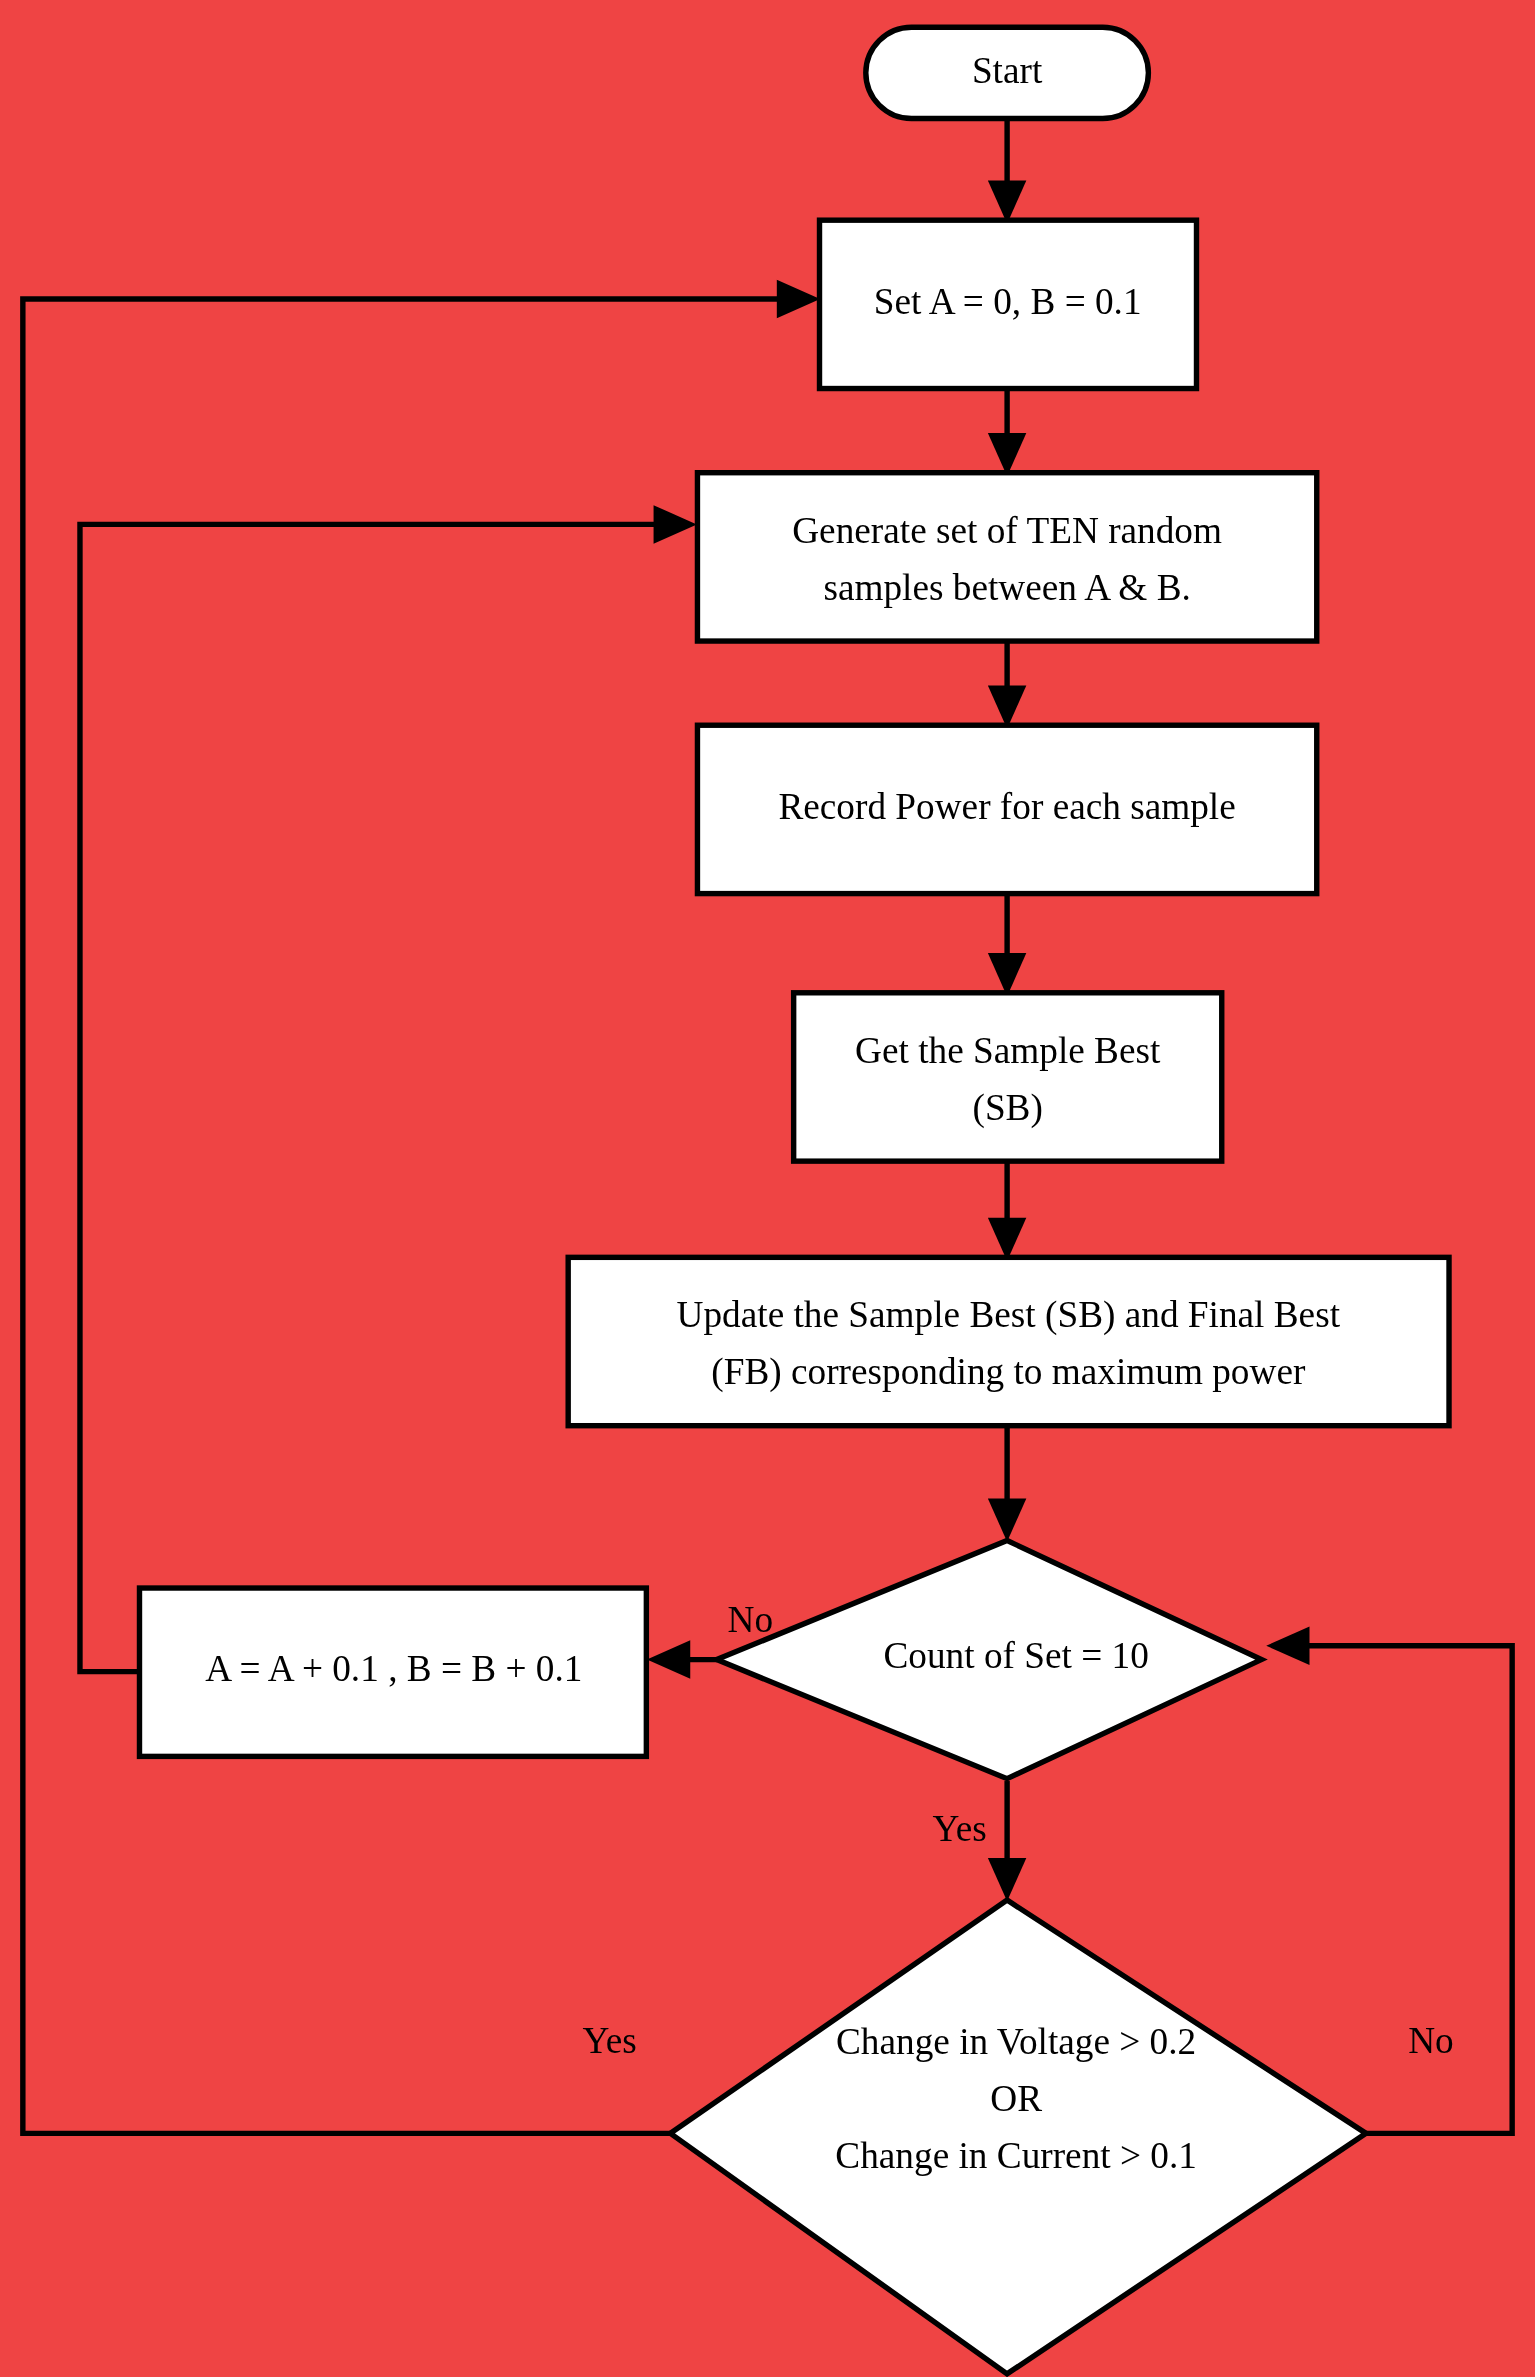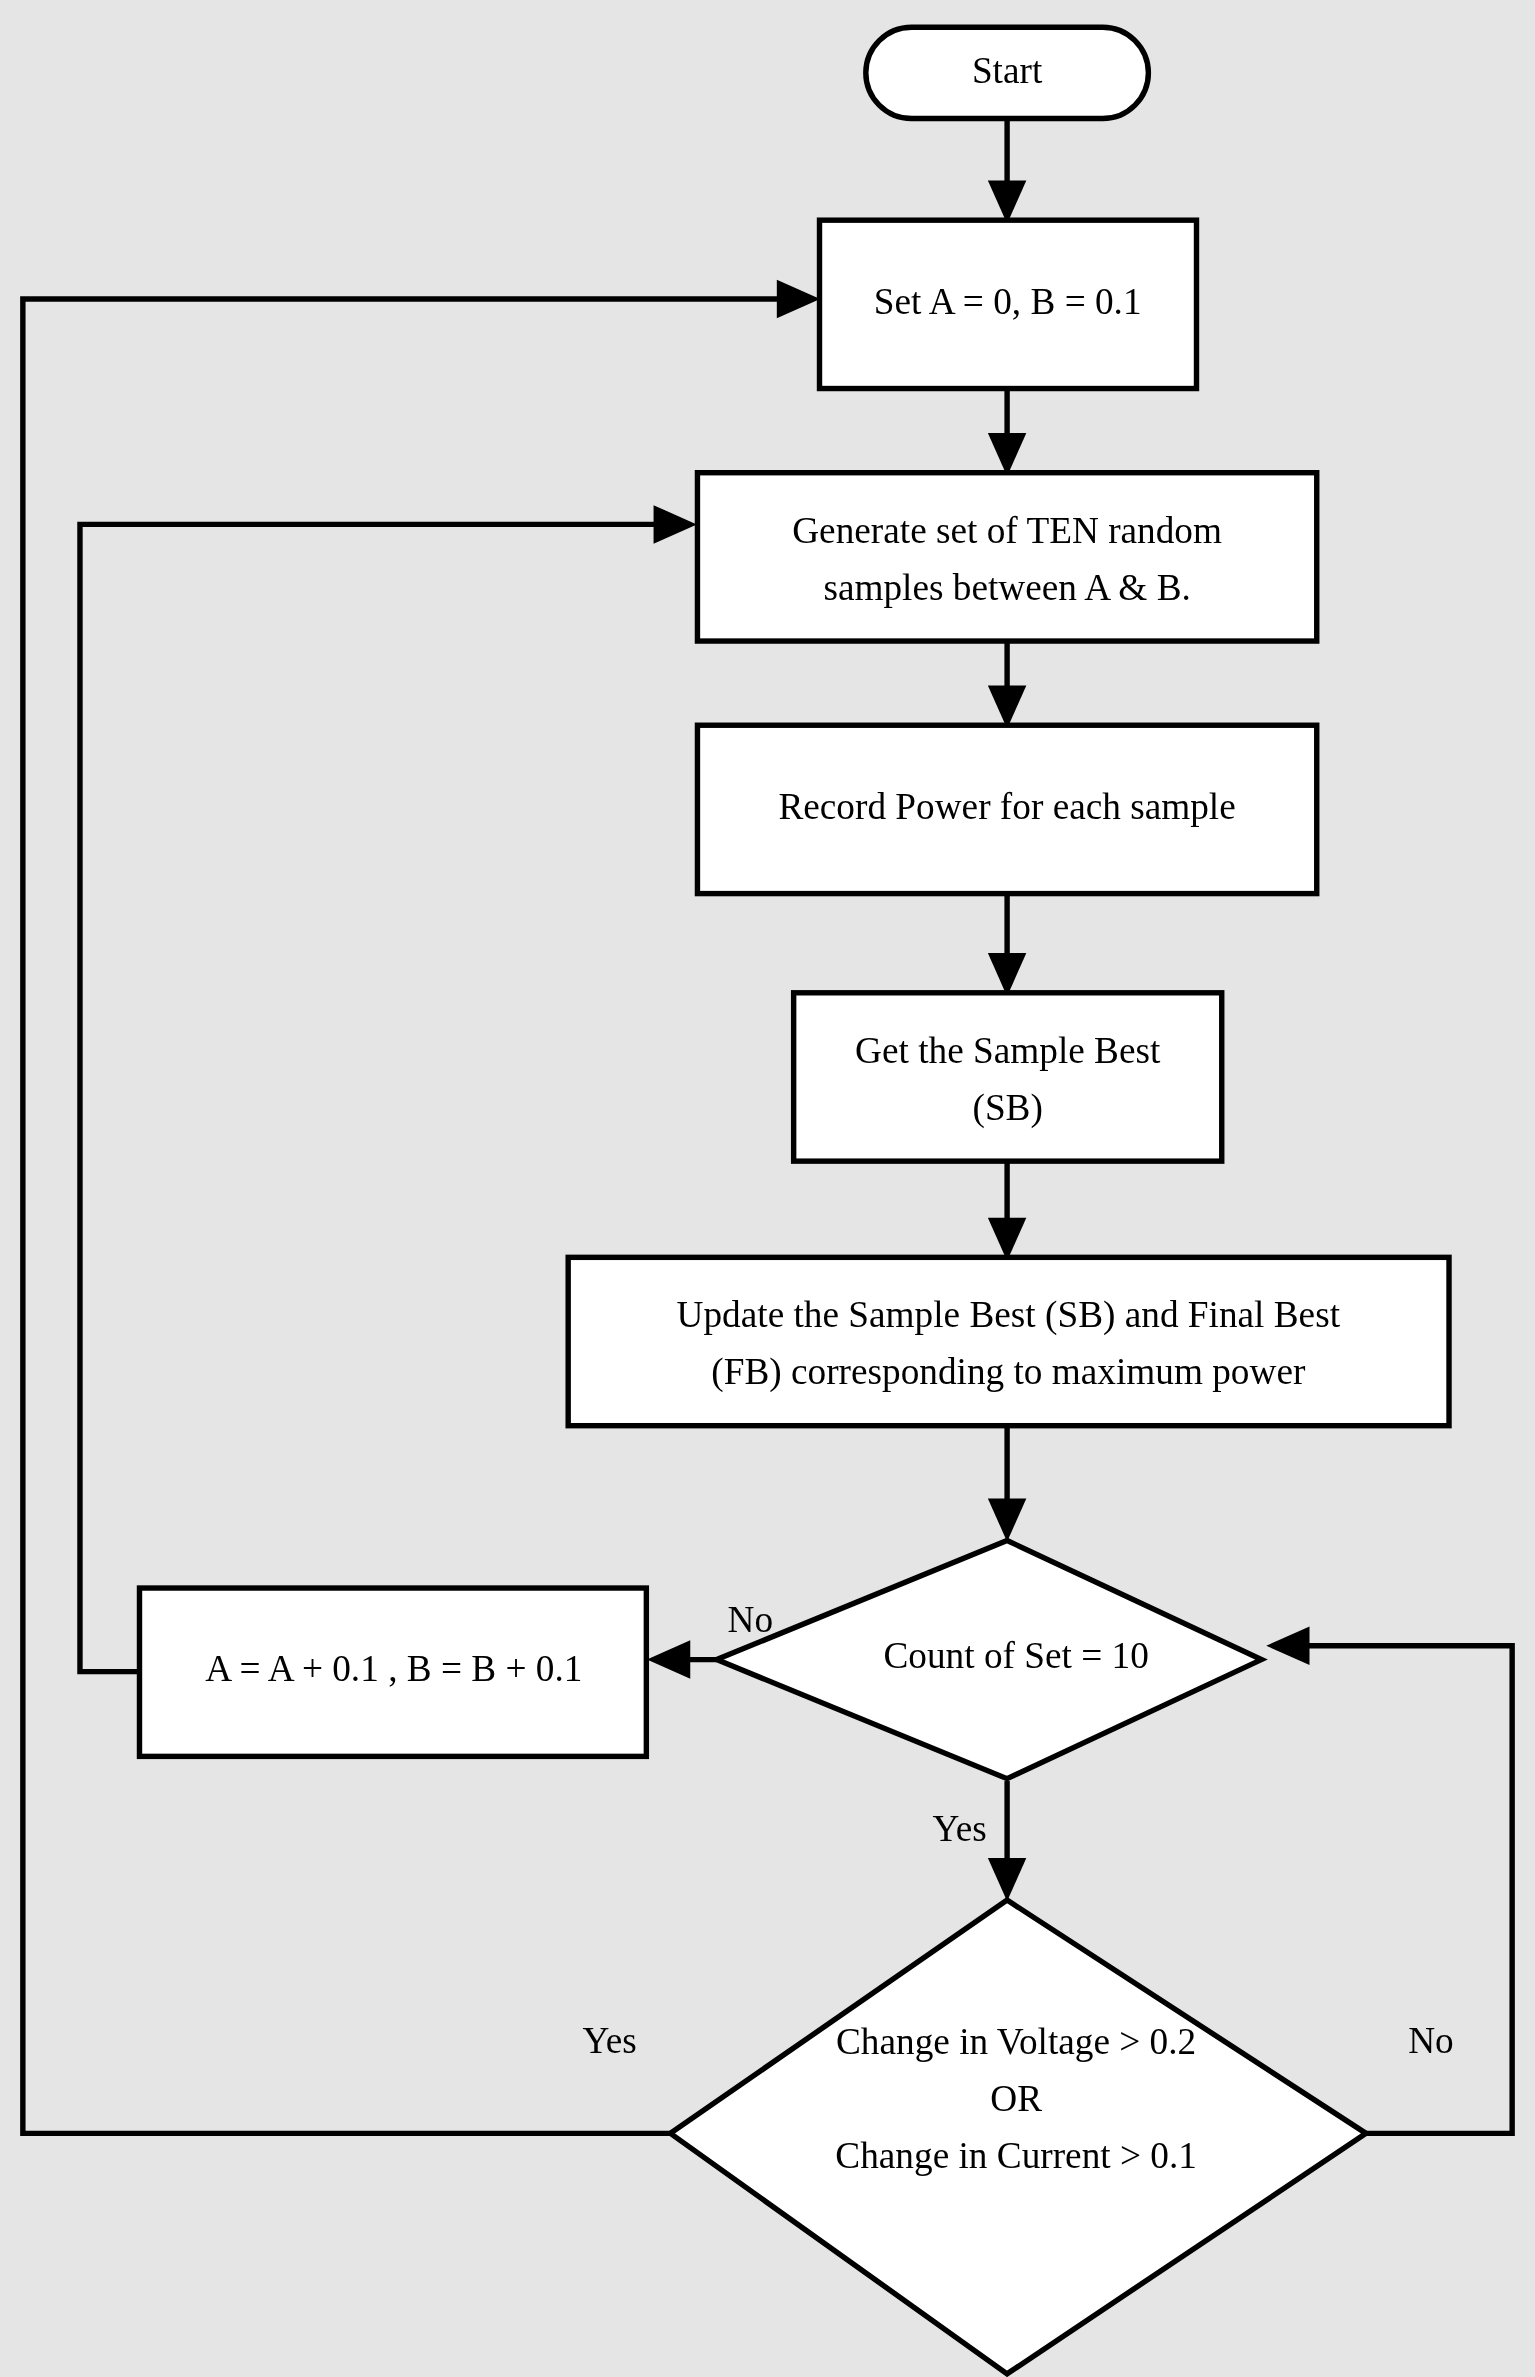--- a/index.html
+++ b/index.html
@@ -10,21 +10,21 @@
   body {
     width: 1535px;
     height: 2377px;
     font-family: "Liberation Serif", "DejaVu Serif", serif;
     overflow: hidden;
   }
   #flowchart-root {
     position: relative;
     width: 1535px;
     height: 2377px;
-    background: #e5e5e5;
+    background: #ef4444;
   }
   svg.chart-svg {
     position: absolute;
     top: 0;
     left: 0;
     width: 1535px;
     height: 2377px;
     display: block;
   }
   .node-shape {

